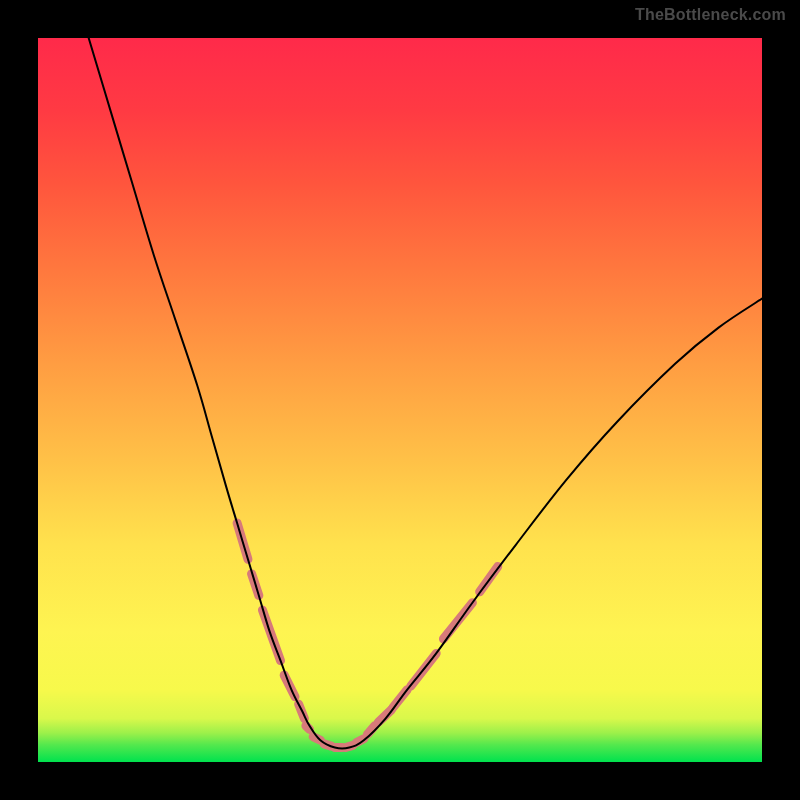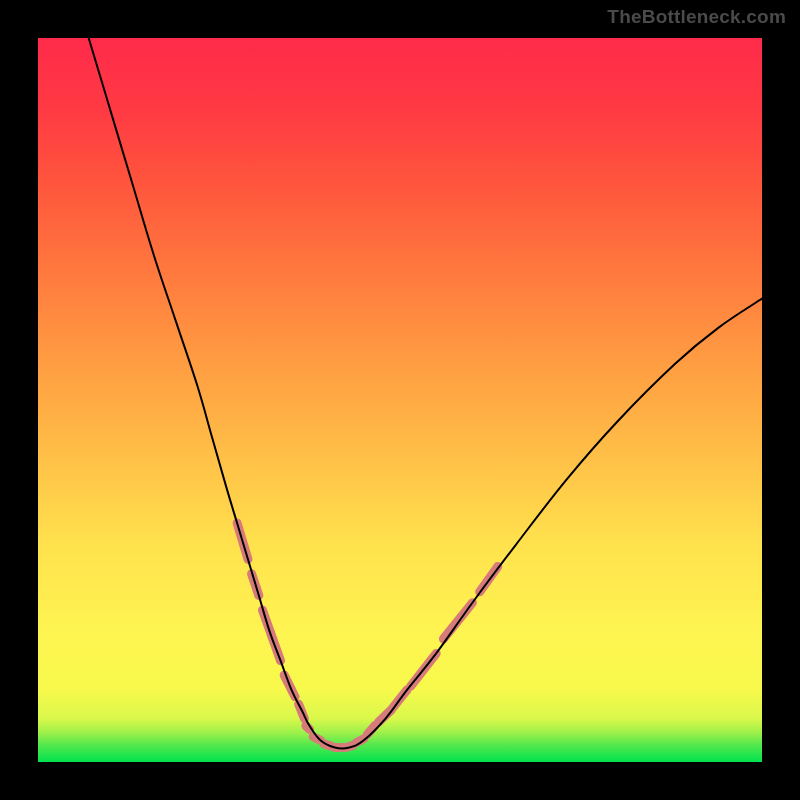--- a/index.html
+++ b/index.html
@@ -15,21 +15,21 @@
     position: relative;
     width: 800px;
     height: 800px;
     background: #000;
   }
   .watermark {
     position: absolute;
     top: 6px;
     right: 14px;
     color: #4a4a4a;
-    font-size: 19px;
+    font-size: 16px;
     font-weight: 600;
     letter-spacing: 0.2px;
     z-index: 10;
   }
   .plot-area {
     position: absolute;
     left: 38px;
     top: 38px;
     width: 724px;
     height: 724px;

